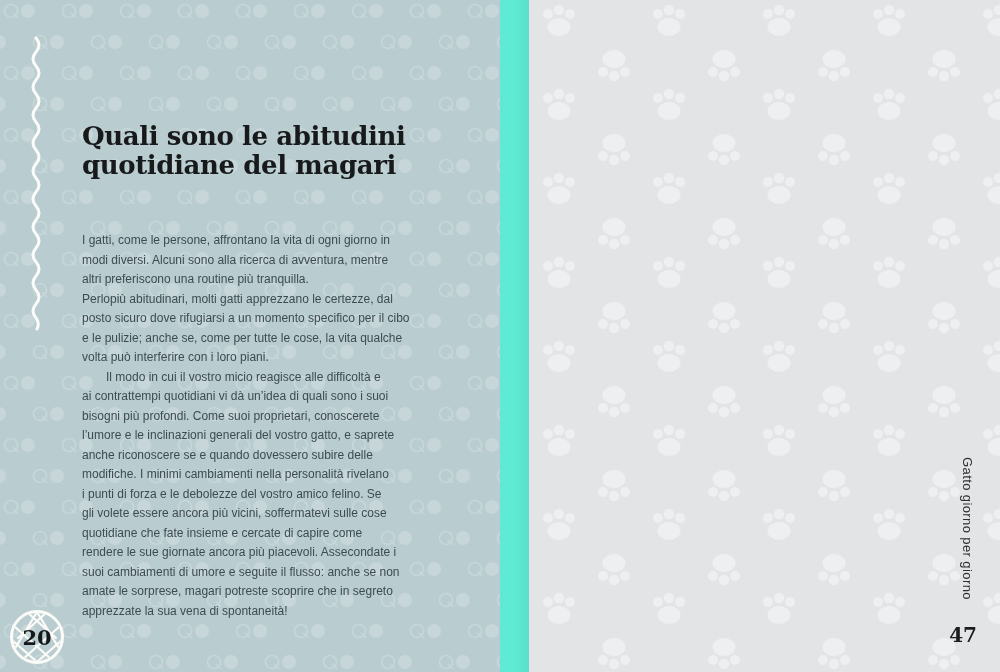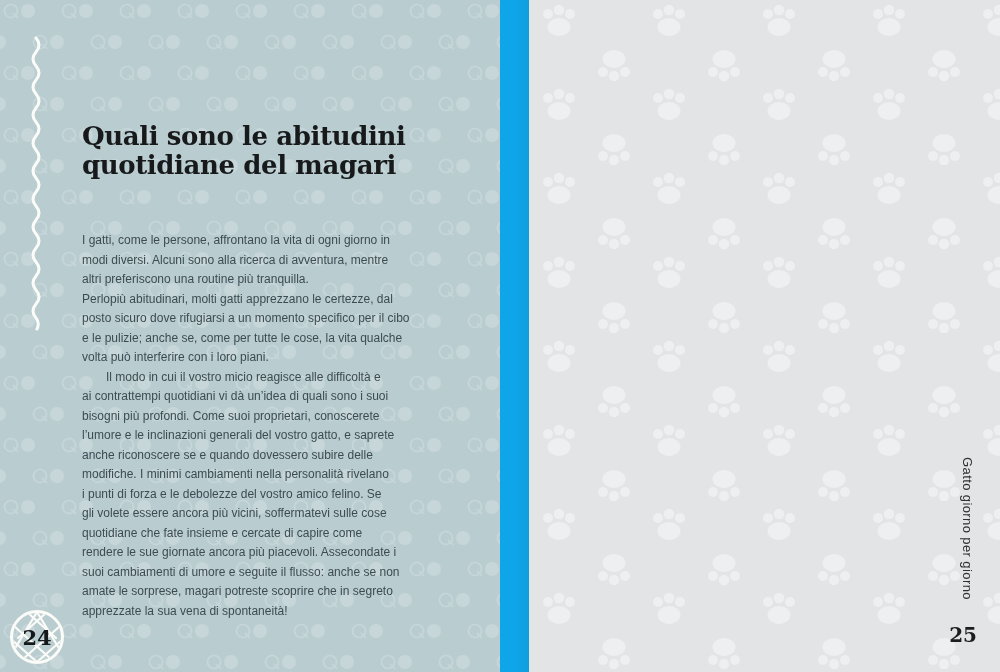--- a/index.html
+++ b/index.html
@@ -3,21 +3,21 @@
 <meta charset="utf-8">
 <style>
   html,body{margin:0;padding:0;}
   body{
     width:1000px;height:672px;overflow:hidden;position:relative;
     font-family:"Liberation Sans",sans-serif;
     background:#e2e4e6;
   }
   .spread{position:absolute;inset:0;display:flex;}
   .page{position:relative;height:672px;overflow:hidden;}
-  .page-left{width:561px;background:#0ea5e9;}
+  .page-left{width:561px;background:#5eead4;}
   .page-right{width:500px;background:#e2e4e6;}
   .bg-svg{position:absolute;left:0;top:0;pointer-events:none;}
   .page-left::after{
     content:"";position:absolute;top:0;right:0;width:14px;height:100%;
     background:linear-gradient(to right,rgba(40,70,75,0) ,rgba(40,70,75,0.07));
   }
   .page-right::before{
     content:"";position:absolute;top:0;left:0;width:20px;height:100%;
     background:linear-gradient(to right,rgba(255,255,255,0.6),rgba(255,255,255,0));
   }
@@ -119,21 +119,21 @@
 modifiche. I minimi cambiamenti nella personalità rivelano
 i punti di forza e le debolezze del vostro amico felino. Se
 gli volete essere ancora più vicini, soffermatevi sulle cose
 quotidiane che fate insieme e cercate di capire come
 rendere le sue giornate ancora più piacevoli. Assecondate i
 suoi cambiamenti di umore e seguite il flusso: anche se non
 amate le sorprese, magari potreste scoprire che in segreto
 apprezzate la sua vena di spontaneità!</p>
     </div>
 
-    <div class="ballno">24</div>
+    <div class="ballno">20</div>
   </section>
 
   <section class="page page-right">
     <svg class="bg-svg" width="500" height="672" aria-hidden="true">
       <defs>
         <pattern id="pawpat" width="110" height="84" patternUnits="userSpaceOnUse">
           <g fill="#edeff0">
             <g>
               <circle cx="19" cy="14" r="5"></circle>
               <circle cx="30" cy="10" r="5.2"></circle>
@@ -147,16 +147,16 @@
               <ellipse cx="85" cy="65" rx="11.5" ry="9"></ellipse>
             </g>
           </g>
         </pattern>
       </defs>
       <rect width="500" height="672" fill="#e2e4e6"></rect>
       <rect width="500" height="672" fill="url(#pawpat)"></rect>
     </svg>
 
     <div class="side-label">Gatto giorno per giorno</div>
-    <div class="pageno-right">25</div>
+    <div class="pageno-right">47</div>
   </section>
 
 </div>
 
 </body></html>

